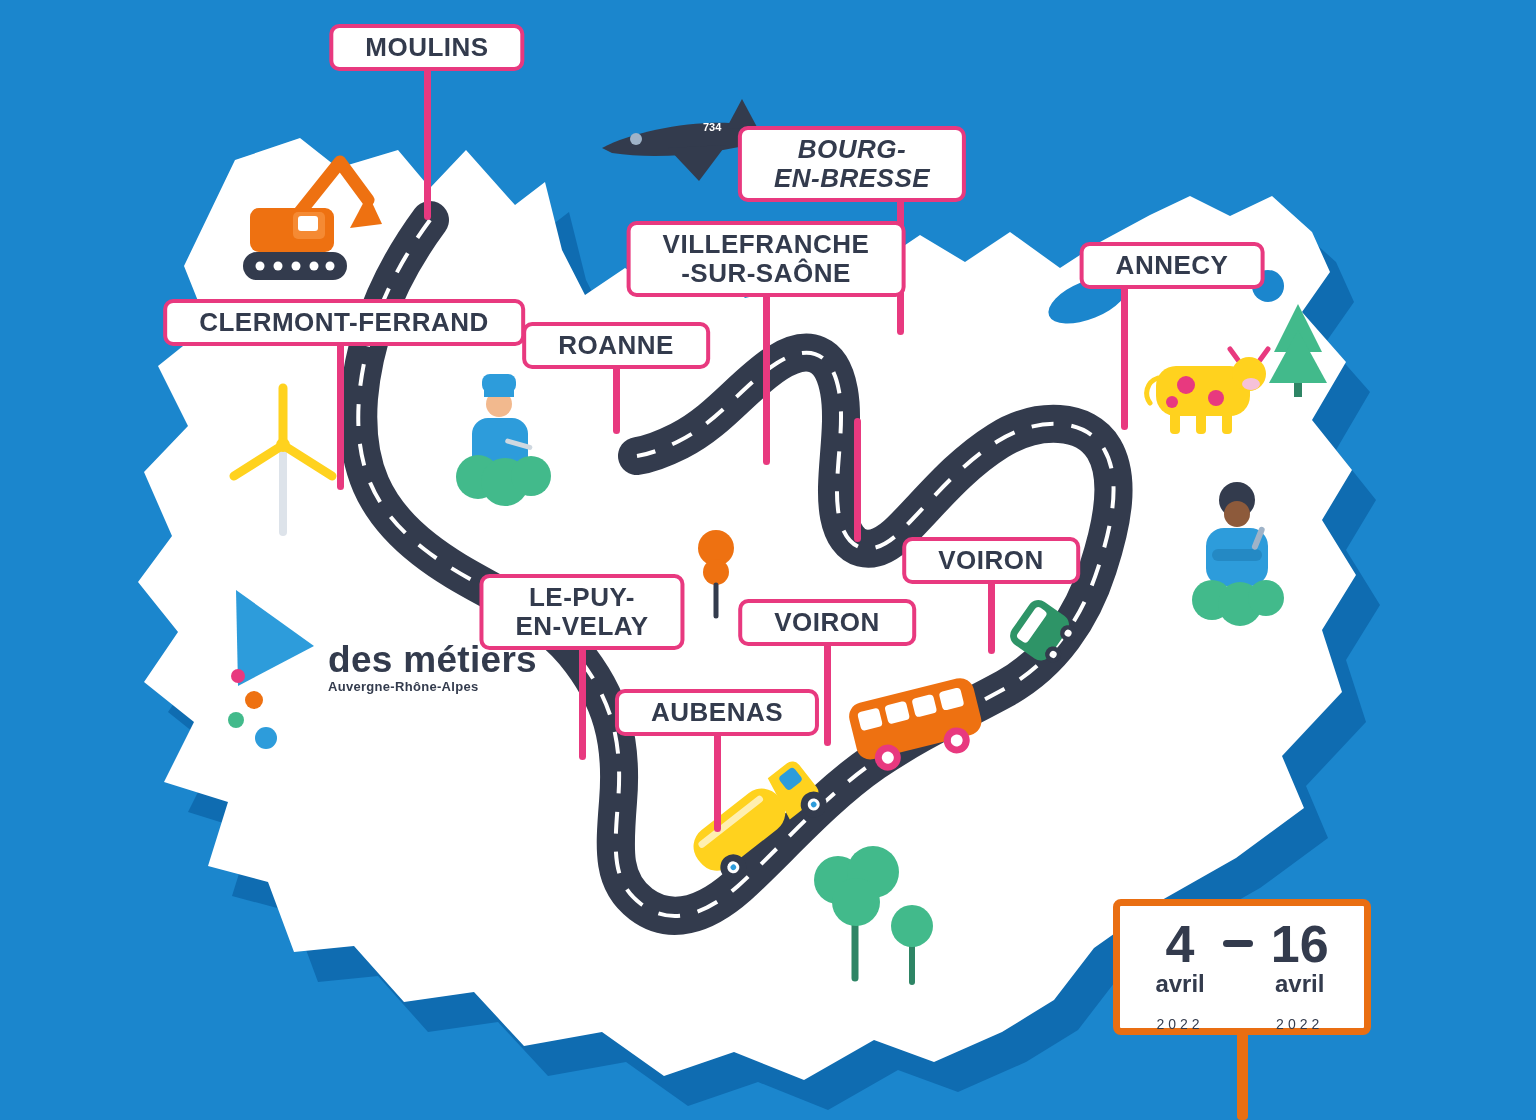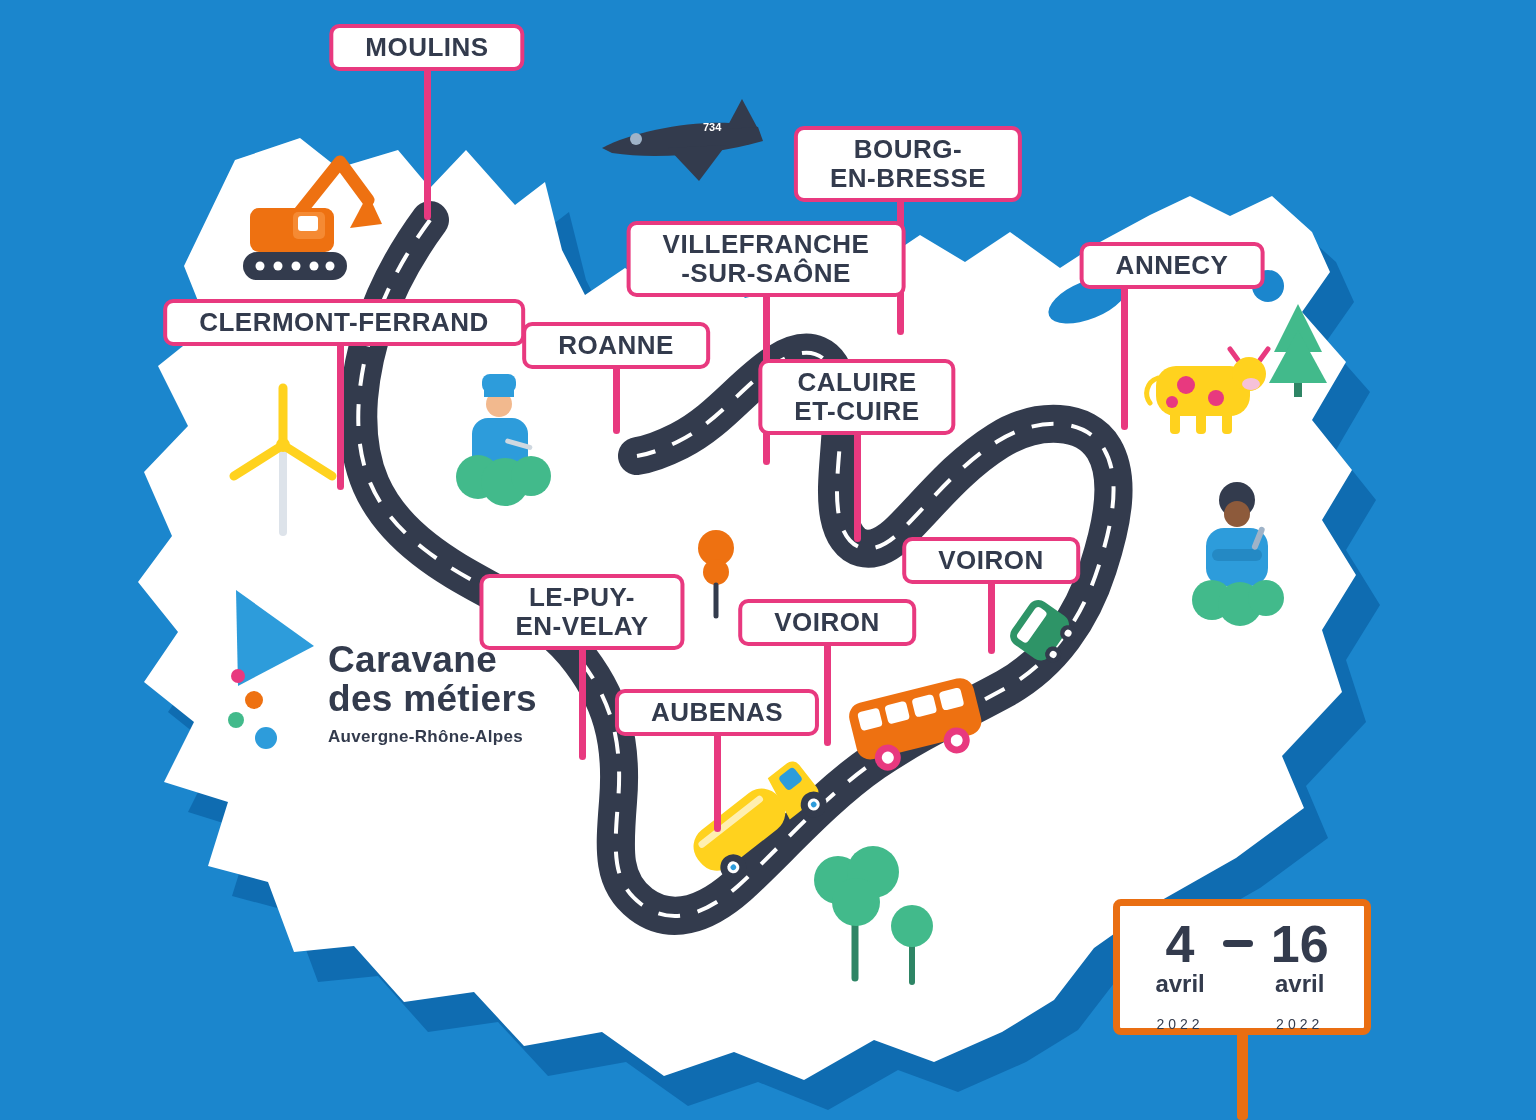--- a/index.html
+++ b/index.html
@@ -28,21 +28,21 @@
   }
 
   #sign-moulins      { left: 427px;  top: 24px; }
   #post-moulins      { left: 427px;  top: 58px;  height: 162px; }
   #sign-clermont     { left: 344px;  top: 299px; }
   #post-clermont     { left: 340px;  top: 338px; height: 152px; }
   #sign-roanne       { left: 616px;  top: 322px; }
   #post-roanne       { left: 616px;  top: 358px; height: 76px; }
   #sign-villefranche { left: 766px;  top: 221px; }
   #post-villefranche { left: 766px;  top: 283px; height: 182px; }
-  #sign-bourg        { left: 908px;  top: 126px; }
+  #sign-bourg        { left: 852px;  top: 126px; font-style: italic; }
   #post-bourg        { left: 900px;  top: 183px; height: 152px; }
   #sign-annecy       { left: 1124px; top: 242px; margin-left: 48px; }
   #post-annecy       { left: 1124px; top: 280px; height: 150px; }
   #sign-caluire      { left: 857px;  top: 359px; }
   #post-caluire      { left: 857px;  top: 418px; height: 124px; }
   #sign-voiron       { left: 991px;  top: 537px; }
   #post-voiron       { left: 991px;  top: 576px; height: 78px; }
   #sign-lepuy        { left: 582px;  top: 574px; }
   #post-lepuy        { left: 582px;  top: 636px; height: 124px; }
   #sign-valence      { left: 827px;  top: 599px; }
@@ -62,21 +62,21 @@
   .date-day   { font-size: 52px; font-weight: bold; line-height: 1; }
   .date-month { font-size: 24px; font-weight: bold; line-height: 1.15; }
   .date-year  { font-size: 14px; letter-spacing: 4px; margin-top: 18px; }
   .date-dash  { width: 30px; height: 7px; background: #333B4D; border-radius: 4px; margin-top: 22px; }
 
   
   .logo { position: absolute; left: 226px; top: 584px; z-index: 30; display: flex; }
   .logo-mark { width: 92px; height: 172px; }
   .logo-text { margin-left: 10px; margin-top: 56px; color: #333B4D; }
   .logo-name { font-size: 37px; font-weight: bold; line-height: 1.06; letter-spacing: .3px; }
-  .logo-region { font-size: 17px; font-weight: bold; margin-top: 9px; letter-spacing: .3px; }
+  .logo-region { font-size: 13px; font-weight: bold; letter-spacing: .3px; }
 </style>
 </head>
 <body>
 
 <div class="canvas">
 
   <svg class="map" width="1536" height="1120" viewBox="0 0 1536 1120">
     <defs>
       <path id="regionShape" d="M235 160 L300 138 L338 168 L398 150 L430 188 L466 150 L515 205 L545 182 L562 250 L585 295 L625 268 L668 295 L705 258 L745 298 L800 285 L838 240 L880 262 L920 235 L965 262 L1010 232 L1060 268 L1100 242 L1150 215 L1190 196 L1230 216 L1272 196 L1312 232 L1330 272 L1302 312 L1346 362 L1312 420 L1352 470 L1322 520 L1356 575 L1322 630 L1342 692 L1282 756 L1304 808 L1236 858 L1162 900 L1094 948 L1054 1000 L1002 1032 L934 1062 L874 1040 L804 1080 L734 1052 L664 1076 L602 1032 L524 1046 L474 992 L404 1002 L354 946 L294 952 L268 882 L208 866 L228 802 L164 782 L194 722 L144 682 L178 632 L138 582 L172 536 L144 472 L188 426 L158 366 L208 326 L184 266 Z"></path>
       <path id="roadPath" d="M430 220 C402 258 366 318 359 398 C354 466 374 510 424 549 C476 590 532 602 574 652 C612 698 623 742 618 802 C614 852 612 882 641 904 C670 926 704 916 738 886 C776 852 822 798 874 762 C918 732 962 712 1006 688 C1052 662 1082 618 1098 568 C1113 522 1121 478 1104 449 C1086 418 1038 416 998 441 C958 466 930 502 901 531 C872 560 846 552 839 516 C832 480 846 430 839 391 C832 352 809 343 777 363 C744 384 719 421 679 441 C657 452 644 455 637 456"></path>
@@ -240,24 +240,20 @@
     <div>VILLEFRANCHE</div>
     <div>-SUR-SAÔNE</div>
   </div>
   <div class="sign" id="sign-bourg">
     <div>BOURG-</div>
     <div>EN-BRESSE</div>
   </div>
   <div class="sign" id="sign-annecy">
     <div>ANNECY</div>
   </div>
-  <div class="sign" id="sign-caluire">
-    <div>CALUIRE</div>
-    <div>ET-CUIRE</div>
-  </div>
   <div class="sign" id="sign-voiron">
     <div>VOIRON</div>
   </div>
   <div class="sign" id="sign-lepuy">
     <div>LE-PUY-</div>
     <div>EN-VELAY</div>
   </div>
   <div class="sign" id="sign-valence">
     <div>VOIRON</div>
   </div>
@@ -282,20 +278,19 @@
   <div class="logo">
     <svg class="logo-mark" viewBox="0 0 92 172">
       <polygon points="10,6 88,62 12,102" fill="#2D9CDB"></polygon>
       <circle cx="12" cy="92" r="7" fill="#E8397F"></circle>
       <circle cx="28" cy="116" r="9" fill="#EE7111"></circle>
       <circle cx="10" cy="136" r="8" fill="#42BA8B"></circle>
       <circle cx="40" cy="154" r="11" fill="#2D9CDB"></circle>
     </svg>
     <div class="logo-text">
       <div class="logo-name">
-        <div>Caravane</div>
         <div>des métiers</div>
       </div>
       <div class="logo-region">Auvergne-Rhône-Alpes</div>
     </div>
   </div>
 
 </div>
 
 </body></html>

